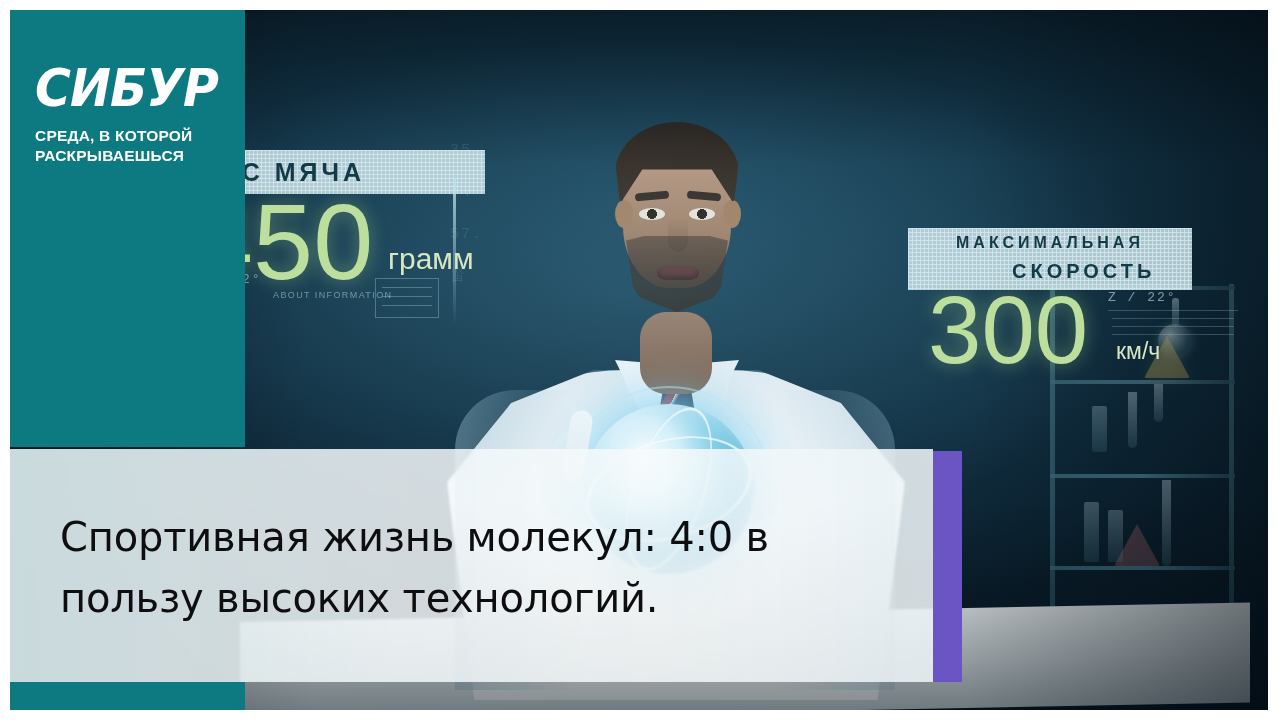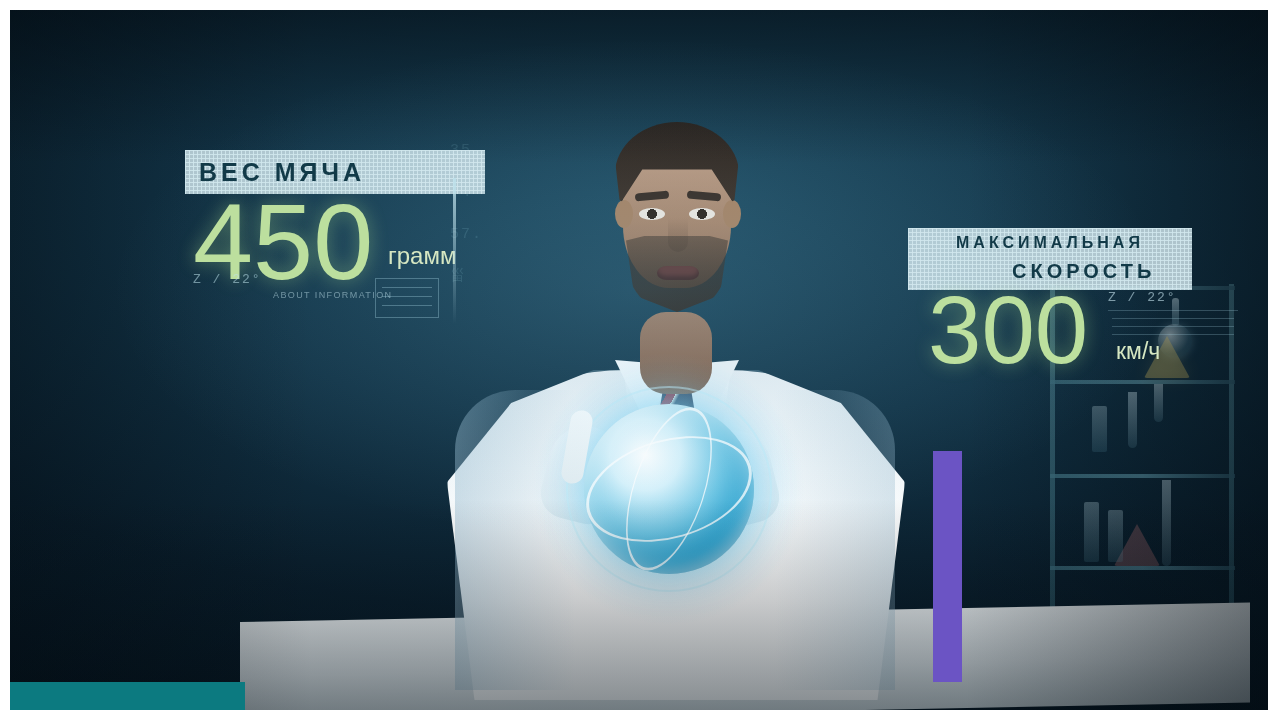--- a/index.html
+++ b/index.html
@@ -187,21 +187,21 @@
     line-height:.92;
     text-shadow:0 0 18px rgba(170,220,140,.45);
   }
   .hud-unit { color:#d6e7c2; font-weight:400; }
 
   
   #hud-left { position:absolute; left:175px; top:140px; width:320px; }
   #hud-left .band { position:absolute; left:0; top:0; width:300px; height:44px; }
   #hud-left .lbl  { position:absolute; left:14px; top:8px; font-size:25px; }
   #hud-left .val  { position:absolute; left:8px; top:42px; font-size:108px; }
-  #hud-left .unit { position:absolute; left:203px; top:92px; font-size:24px; }
+  #hud-left .unit { position:absolute; left:203px; top:92px; font-size:30px; }
   #hud-left .tick { position:absolute; left:268px; top:28px; width:3px; height:146px;
     background:linear-gradient(180deg,rgba(190,225,235,.85),rgba(190,225,235,0)); }
   #hud-left .meta { position:absolute; left:8px; top:122px; font-size:13px;
     color:rgba(190,225,235,.55); font-family:"Liberation Mono", monospace; letter-spacing:2px; }
   #hud-left .about { position:absolute; left:88px; top:140px; font-size:9px;
     color:rgba(195,228,238,.5); letter-spacing:1.4px; }
   #hud-left .card { position:absolute; left:190px; top:128px; width:64px; height:40px;
     border:1px solid rgba(170,215,230,.35); }
   #hud-left .card i { display:block; height:1px; margin:8px 6px; background:rgba(170,215,230,.35); }
 
@@ -363,18 +363,25 @@
       <div class="val hud-number">300</div>
       <div class="unit hud-unit">км/ч</div>
       <div class="meta">Z / 22°</div>
       <div class="card">
           <i></i>
           <i></i>
           <i></i>
         </div>
     </div>
 
+    <div id="brand">
+      <div class="logo">СИБУР</div>
+      <div class="tagline">СРЕДА, В КОТОРОЙ РАСКРЫВАЕШЬСЯ</div>
+    </div>
     <div id="brand-bar"></div>
 
+    <div id="caption">
+      <div class="txt">Спортивная жизнь молекул: 4:0 в пользу высоких технологий.</div>
+    </div>
     <div id="accent-bar"></div>
 
   </div>
 </div>
 
 </body></html>

